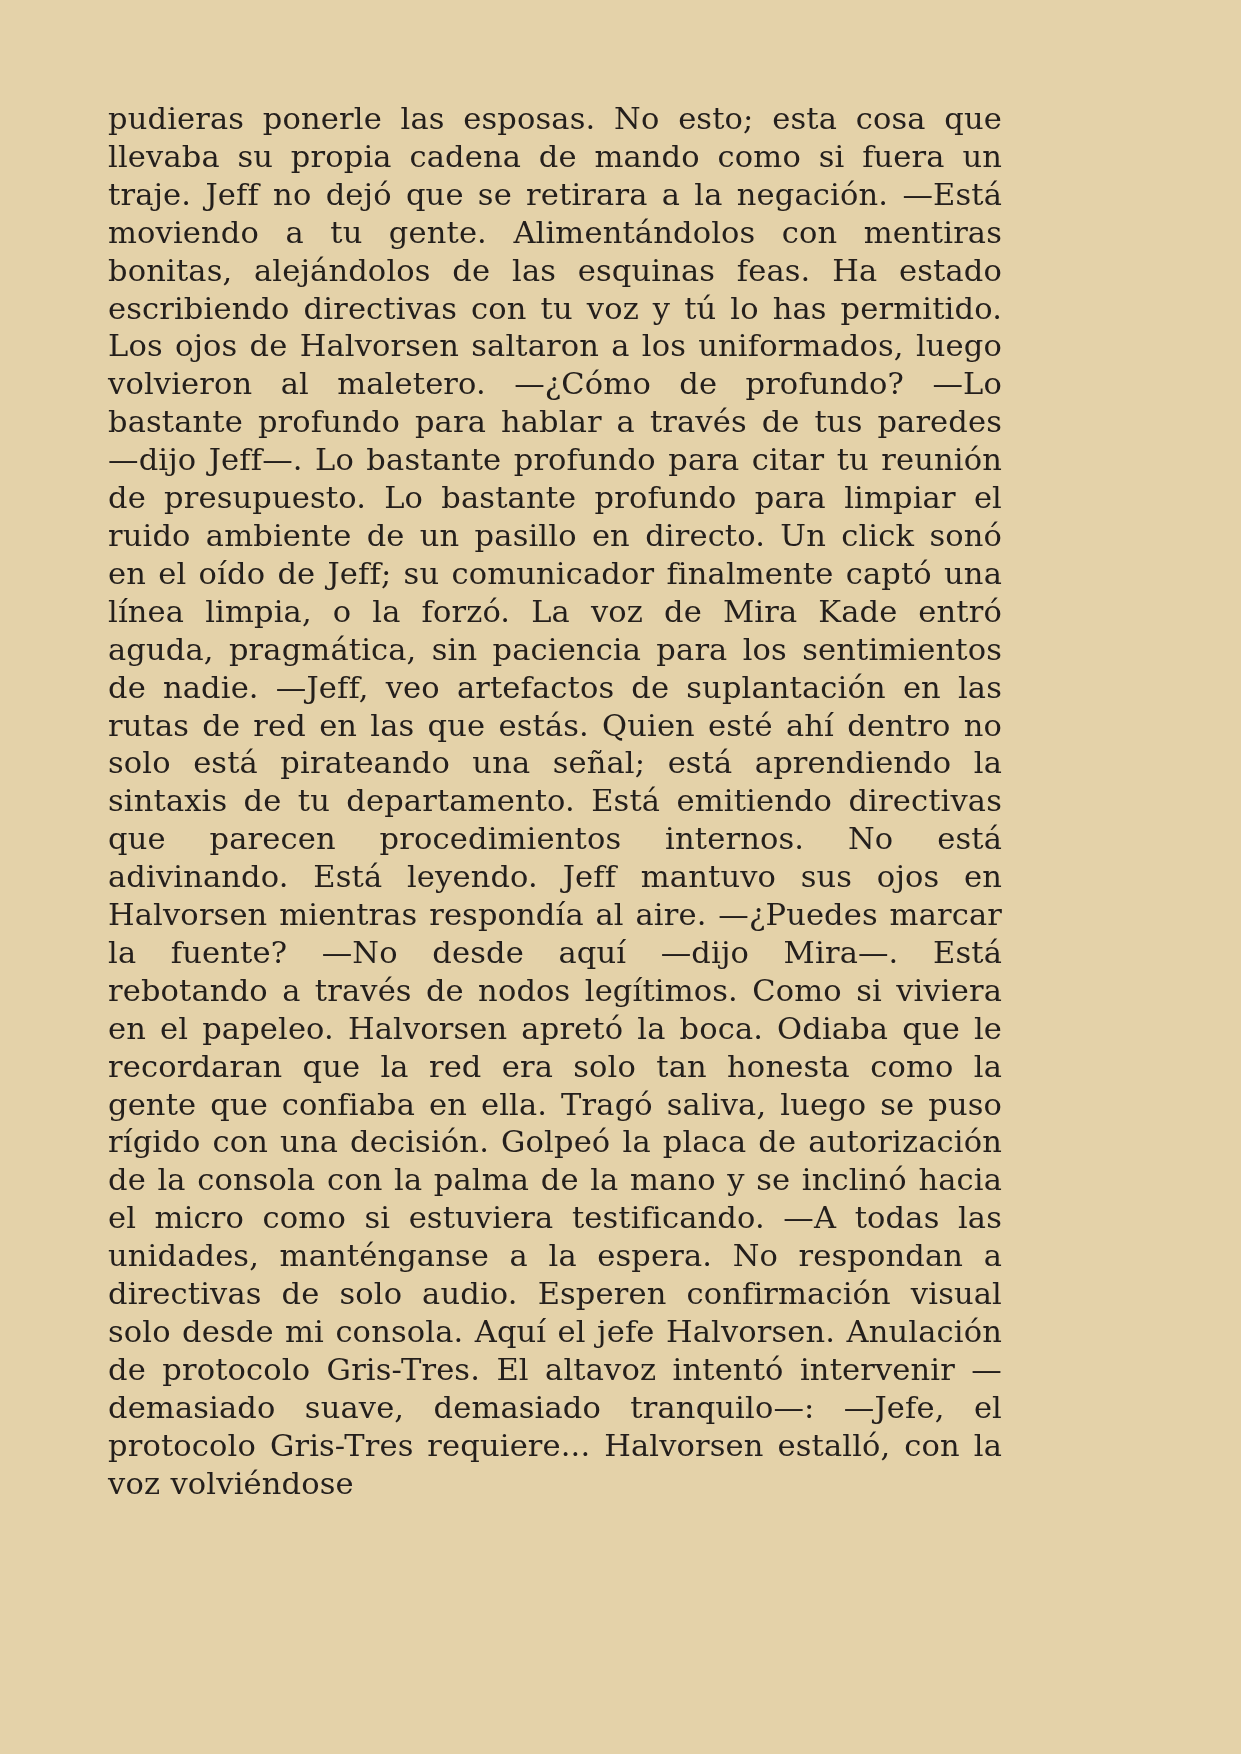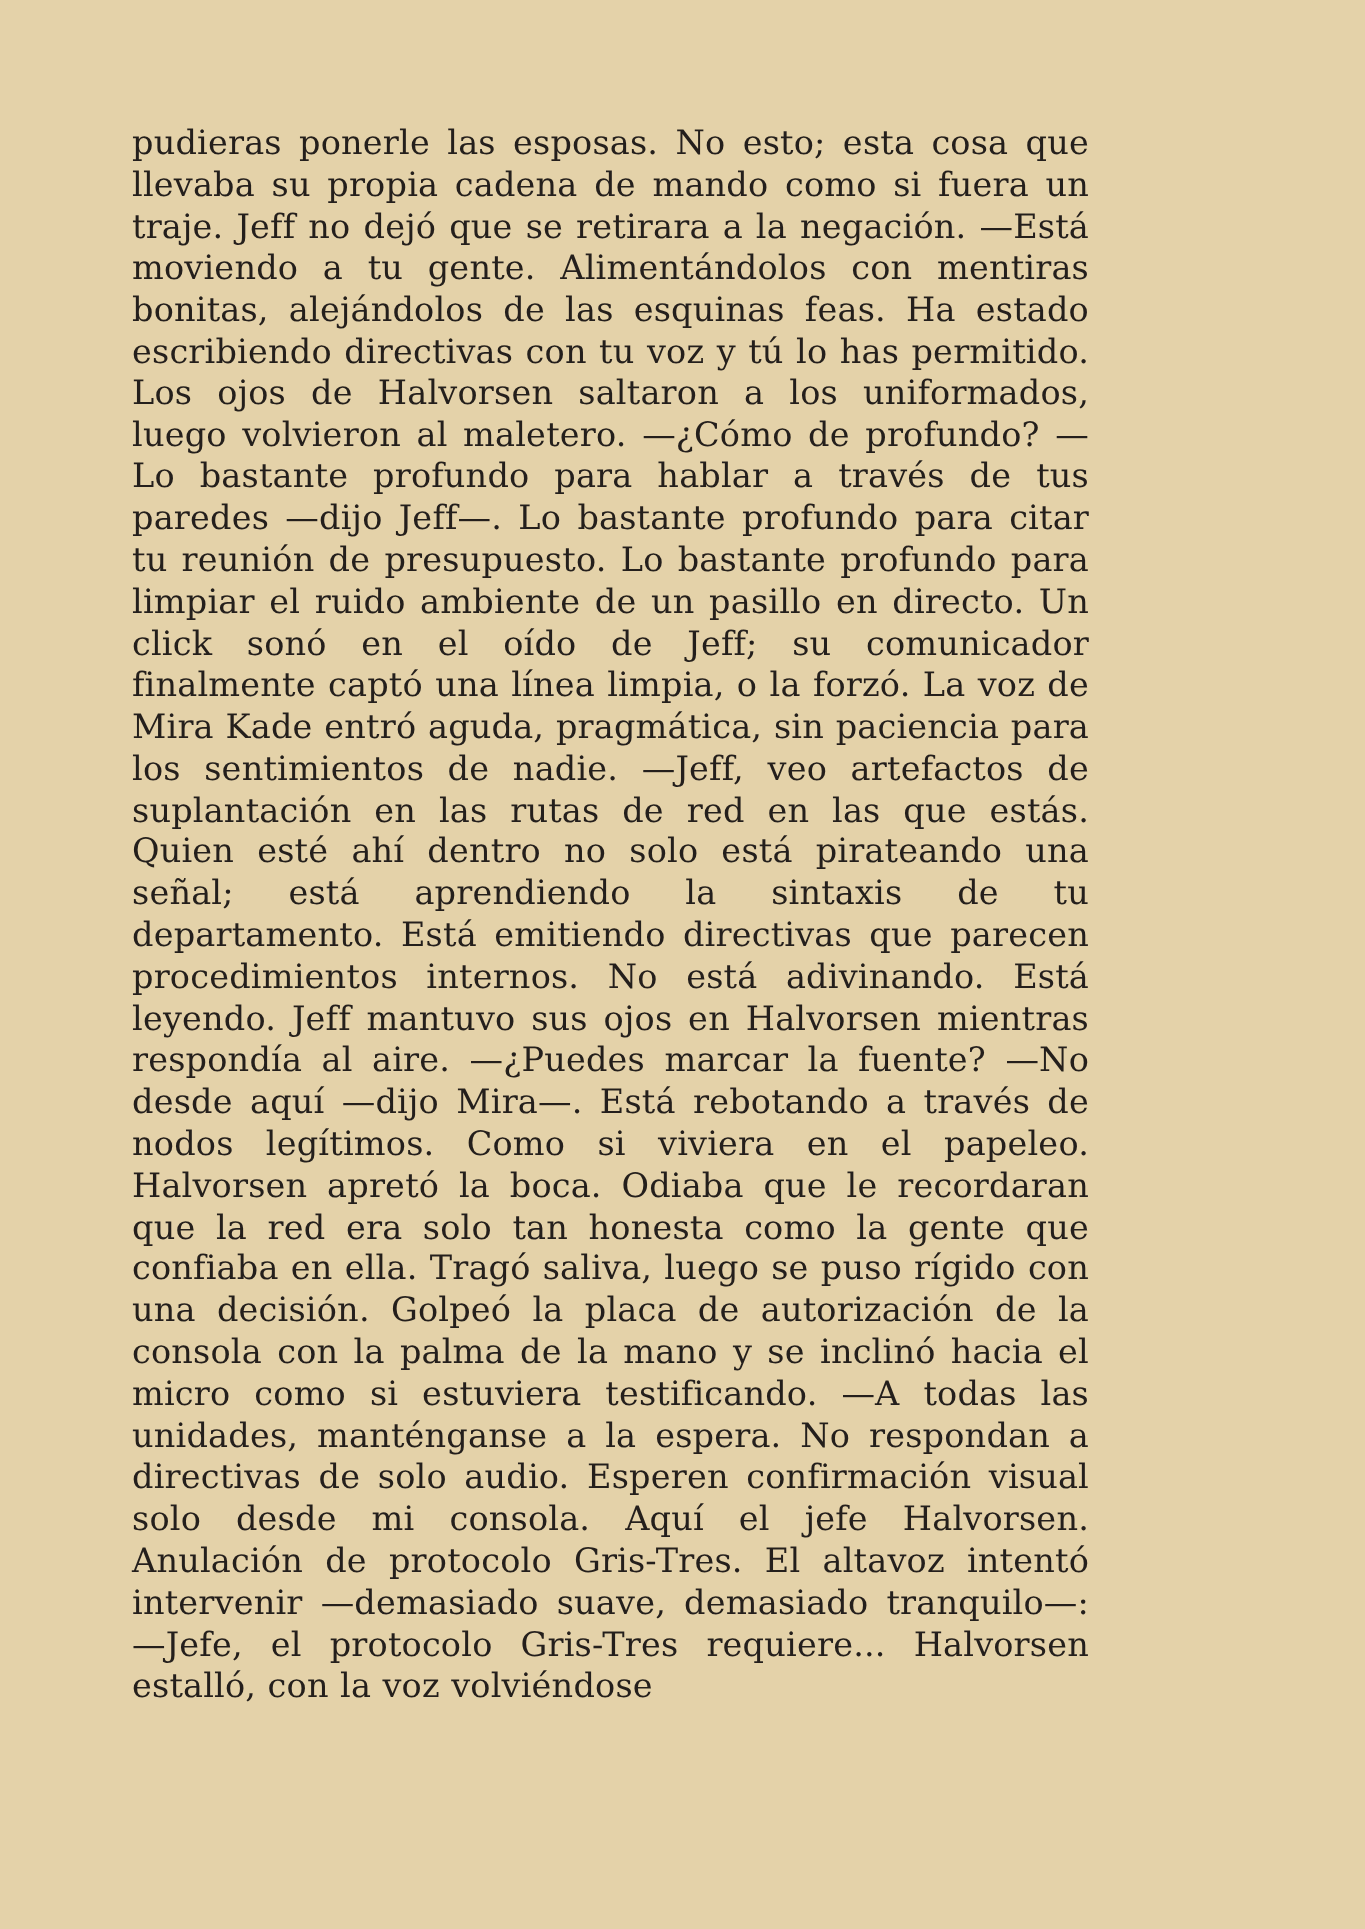--- a/index.html
+++ b/index.html
@@ -20,21 +20,21 @@
     background: #e4d2a9;
     box-sizing: border-box;
   }
   .text-column {
     position: absolute;
     left: 104px;
     top: 96px;
     width: 902px;
   }
   .body-paragraph {
-    margin: 16px;
+    margin: 4px;
     font-family: "DejaVu Serif", "Liberation Serif", serif;
     font-size: 30.5px;
     line-height: 37.9px;
     color: #241f1c;
     text-align: justify;
     text-justify: inter-word;
     letter-spacing: 0.15px;
     word-spacing: 0.5px;
     font-weight: 400;
     hyphens: none;

